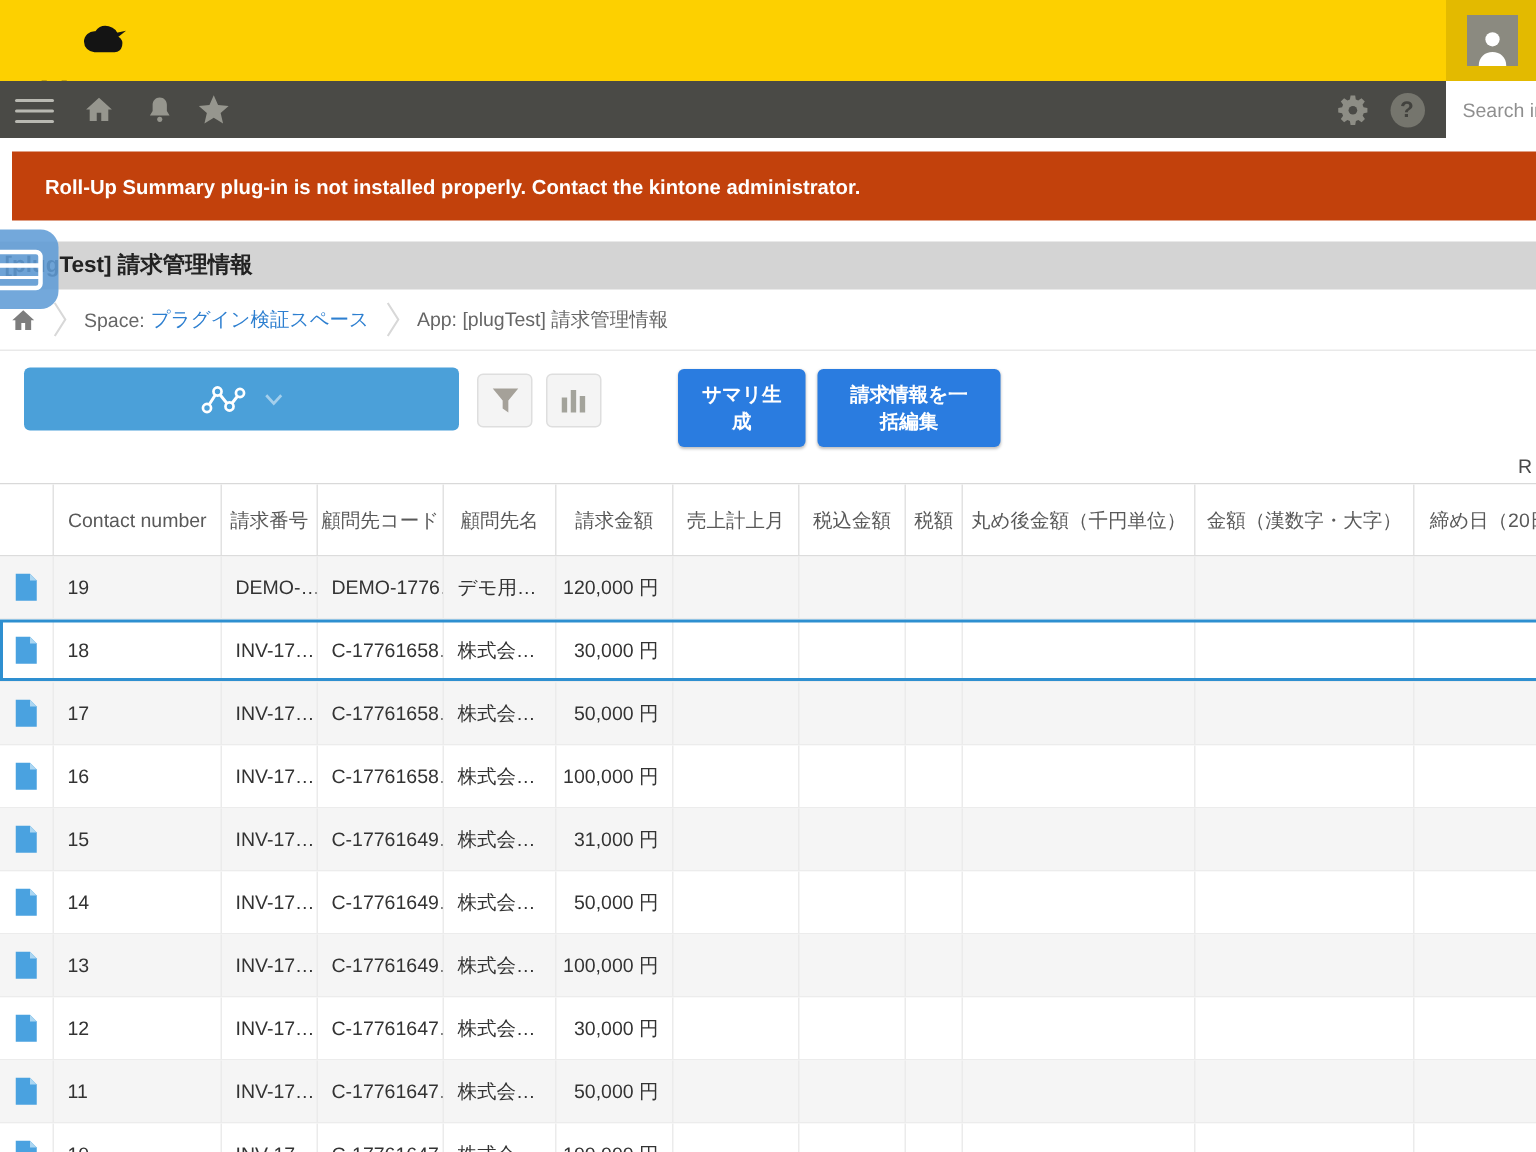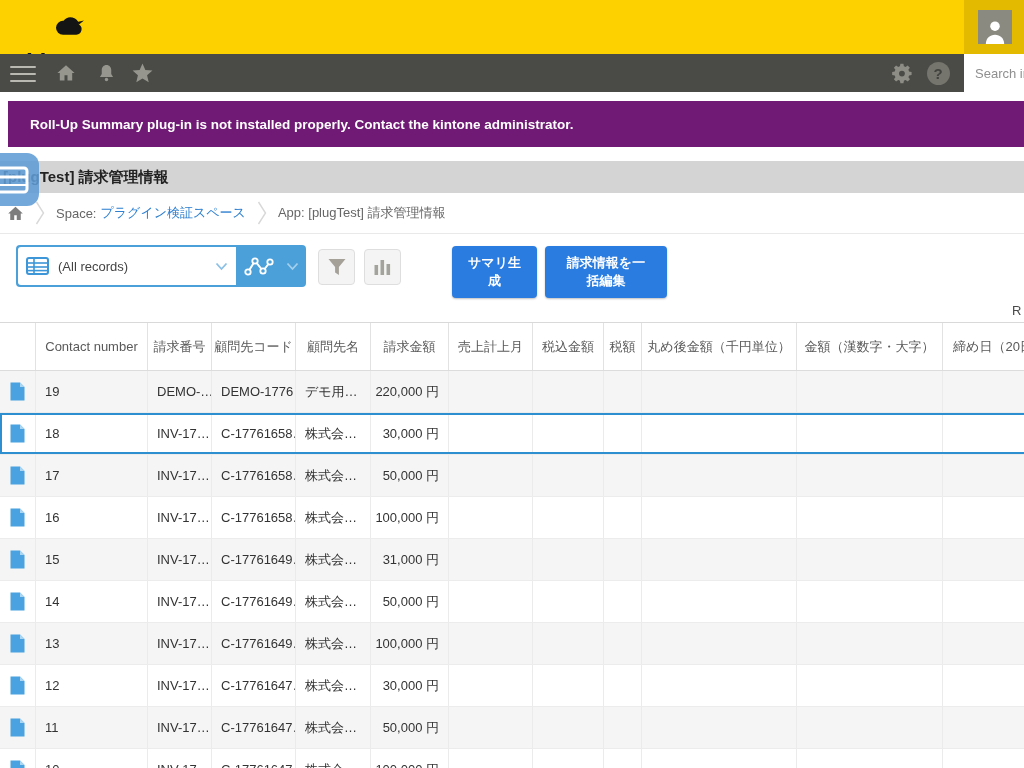--- a/index.html
+++ b/index.html
@@ -23,21 +23,21 @@
   
   .dark-bar { left:0; top:54px; width:1024px; height:38px; background:#4a4a46; display:flex; align-items:center; }
   .hamburger { position:absolute; left:10px; top:12px; width:26px; }
   .hamburger div { height:2px; background:#b9b9b2; margin-bottom:5px; border-radius:1px; }
   .nav-ic { position:absolute; top:0; height:38px; display:flex; align-items:center; justify-content:center; width:24px; }
   .q-circle { width:23px; height:23px; border-radius:50%; background:#75756d; color:#42423e; font-weight:bold; font-size:15px; display:flex; align-items:center; justify-content:center; }
   .search-box { left:964px; top:54px; width:60px; height:38px; background:#fff; display:flex; align-items:center; padding-left:11px; }
   .search-box span { color:#8f8f8f; font-size:13px; white-space:nowrap; }
 
   
-  .error-banner { left:8px; top:101px; width:1016px; height:46px; background:#701a75; display:flex; align-items:center; }
+  .error-banner { left:8px; top:101px; width:1016px; height:46px; background:#c2410c; display:flex; align-items:center; }
   .error-banner span { color:#fff; font-weight:bold; font-size:13.5px; padding-left:22px; }
 
   
   .app-icon { left:-16px; top:153px; width:55px; height:53px; border-radius:12px; background:rgba(96,156,214,0.88); z-index:3; display:flex; align-items:center; justify-content:center; }
   .title-bar { left:0; top:161px; width:1024px; height:32px; background:#d4d4d4; z-index:2; }
   .title-bar h1 { position:absolute; left:3px; top:0; line-height:32px; font-size:15px; font-weight:bold; color:#222; z-index:4; white-space:nowrap; }
 
   
   .breadcrumb { left:0; top:193px; width:1024px; height:41px; border-bottom:1px solid #e9e9e9; display:flex; align-items:center; gap:11px; padding-left:7px; font-size:13px; color:#666; }
   .breadcrumb a { color:#2d7fd0; text-decoration:none; }
@@ -153,33 +153,20 @@
     <span>Space:</span>
     <a href="#">プラグイン検証スペース</a>
   </span>
   <svg width="10" height="26" viewBox="0 0 10 26">
       <polyline points="1.5,2 8.5,13 1.5,24" stroke="#d8d8d8" stroke-width="1.4" fill="none"></polyline>
     </svg>
   <span class="crumb">App: [plugTest] 請求管理情報</span>
 </div>
 
 <div class="abs view-select">
-  <div class="vs-white">
-    <svg width="23" height="18" viewBox="0 0 23 18">
-        <rect x="1" y="1" width="21" height="16" rx="2" fill="none" stroke="#3c96d8" stroke-width="2"></rect>
-        <line x1="1" y1="6" x2="22" y2="6" stroke="#3c96d8" stroke-width="1.6"></line>
-        <line x1="1" y1="10" x2="22" y2="10" stroke="#3c96d8" stroke-width="1.6"></line>
-        <line x1="1" y1="13.6" x2="22" y2="13.6" stroke="#3c96d8" stroke-width="1.6"></line>
-        <line x1="8" y1="1" x2="8" y2="17" stroke="#3c96d8" stroke-width="1.6"></line>
-      </svg>
-    <span class="vs-label">(All records)</span>
-    <svg width="13" height="9" viewBox="0 0 13 9">
-        <polyline points="1.5,1.5 6.5,7 11.5,1.5" stroke="#8cc0e6" stroke-width="1.8" fill="none"></polyline>
-      </svg>
-  </div>
   <div class="vs-blue">
     <svg width="31" height="23" viewBox="0 0 31 23">
         <polyline points="5,17 12,6 20,16 27,7" stroke="#fff" stroke-width="2" fill="none"></polyline>
         <circle cx="5" cy="17" r="2.7" fill="#4ba0d9" stroke="#fff" stroke-width="1.8"></circle>
         <circle cx="12" cy="6" r="2.7" fill="#4ba0d9" stroke="#fff" stroke-width="1.8"></circle>
         <circle cx="20" cy="16" r="2.7" fill="#4ba0d9" stroke="#fff" stroke-width="1.8"></circle>
         <circle cx="27" cy="7" r="2.7" fill="#4ba0d9" stroke="#fff" stroke-width="1.8"></circle>
       </svg>
     <svg width="13" height="9" viewBox="0 0 13 9">
         <polyline points="1.5,1.5 6.5,7 11.5,1.5" stroke="#a4cfec" stroke-width="1.8" fill="none"></polyline>
@@ -222,21 +209,21 @@
     <div class="cell c-icon" style="width:36px">
       <svg width="15" height="19" viewBox="0 0 15 19">
             <path d="M0.5 0.5h9.5l4.5 4.5v13.5H0.5z" fill="#4aa2e0"></path>
             <path d="M10 0.5l4.5 4.5H10z" fill="#abd6f2"></path>
           </svg>
     </div>
     <div class="cell" style="width:112px">19</div>
     <div class="cell" style="width:64px">DEMO-…</div>
     <div class="cell" style="width:84px">DEMO-1776…</div>
     <div class="cell" style="width:75px">デモ用…</div>
-    <div class="cell c-num" style="width:78px">220,000 円</div>
+    <div class="cell c-num" style="width:78px">120,000 円</div>
     <div class="cell" style="width:84px"></div>
     <div class="cell" style="width:71px"></div>
     <div class="cell" style="width:38px"></div>
     <div class="cell" style="width:155px"></div>
     <div class="cell" style="width:146px"></div>
     <div class="cell" style="width:100px;border-right:none"></div>
   </div>
       <div class="g-row selected">
     <div class="cell c-icon" style="width:36px">
       <svg width="15" height="19" viewBox="0 0 15 19">

